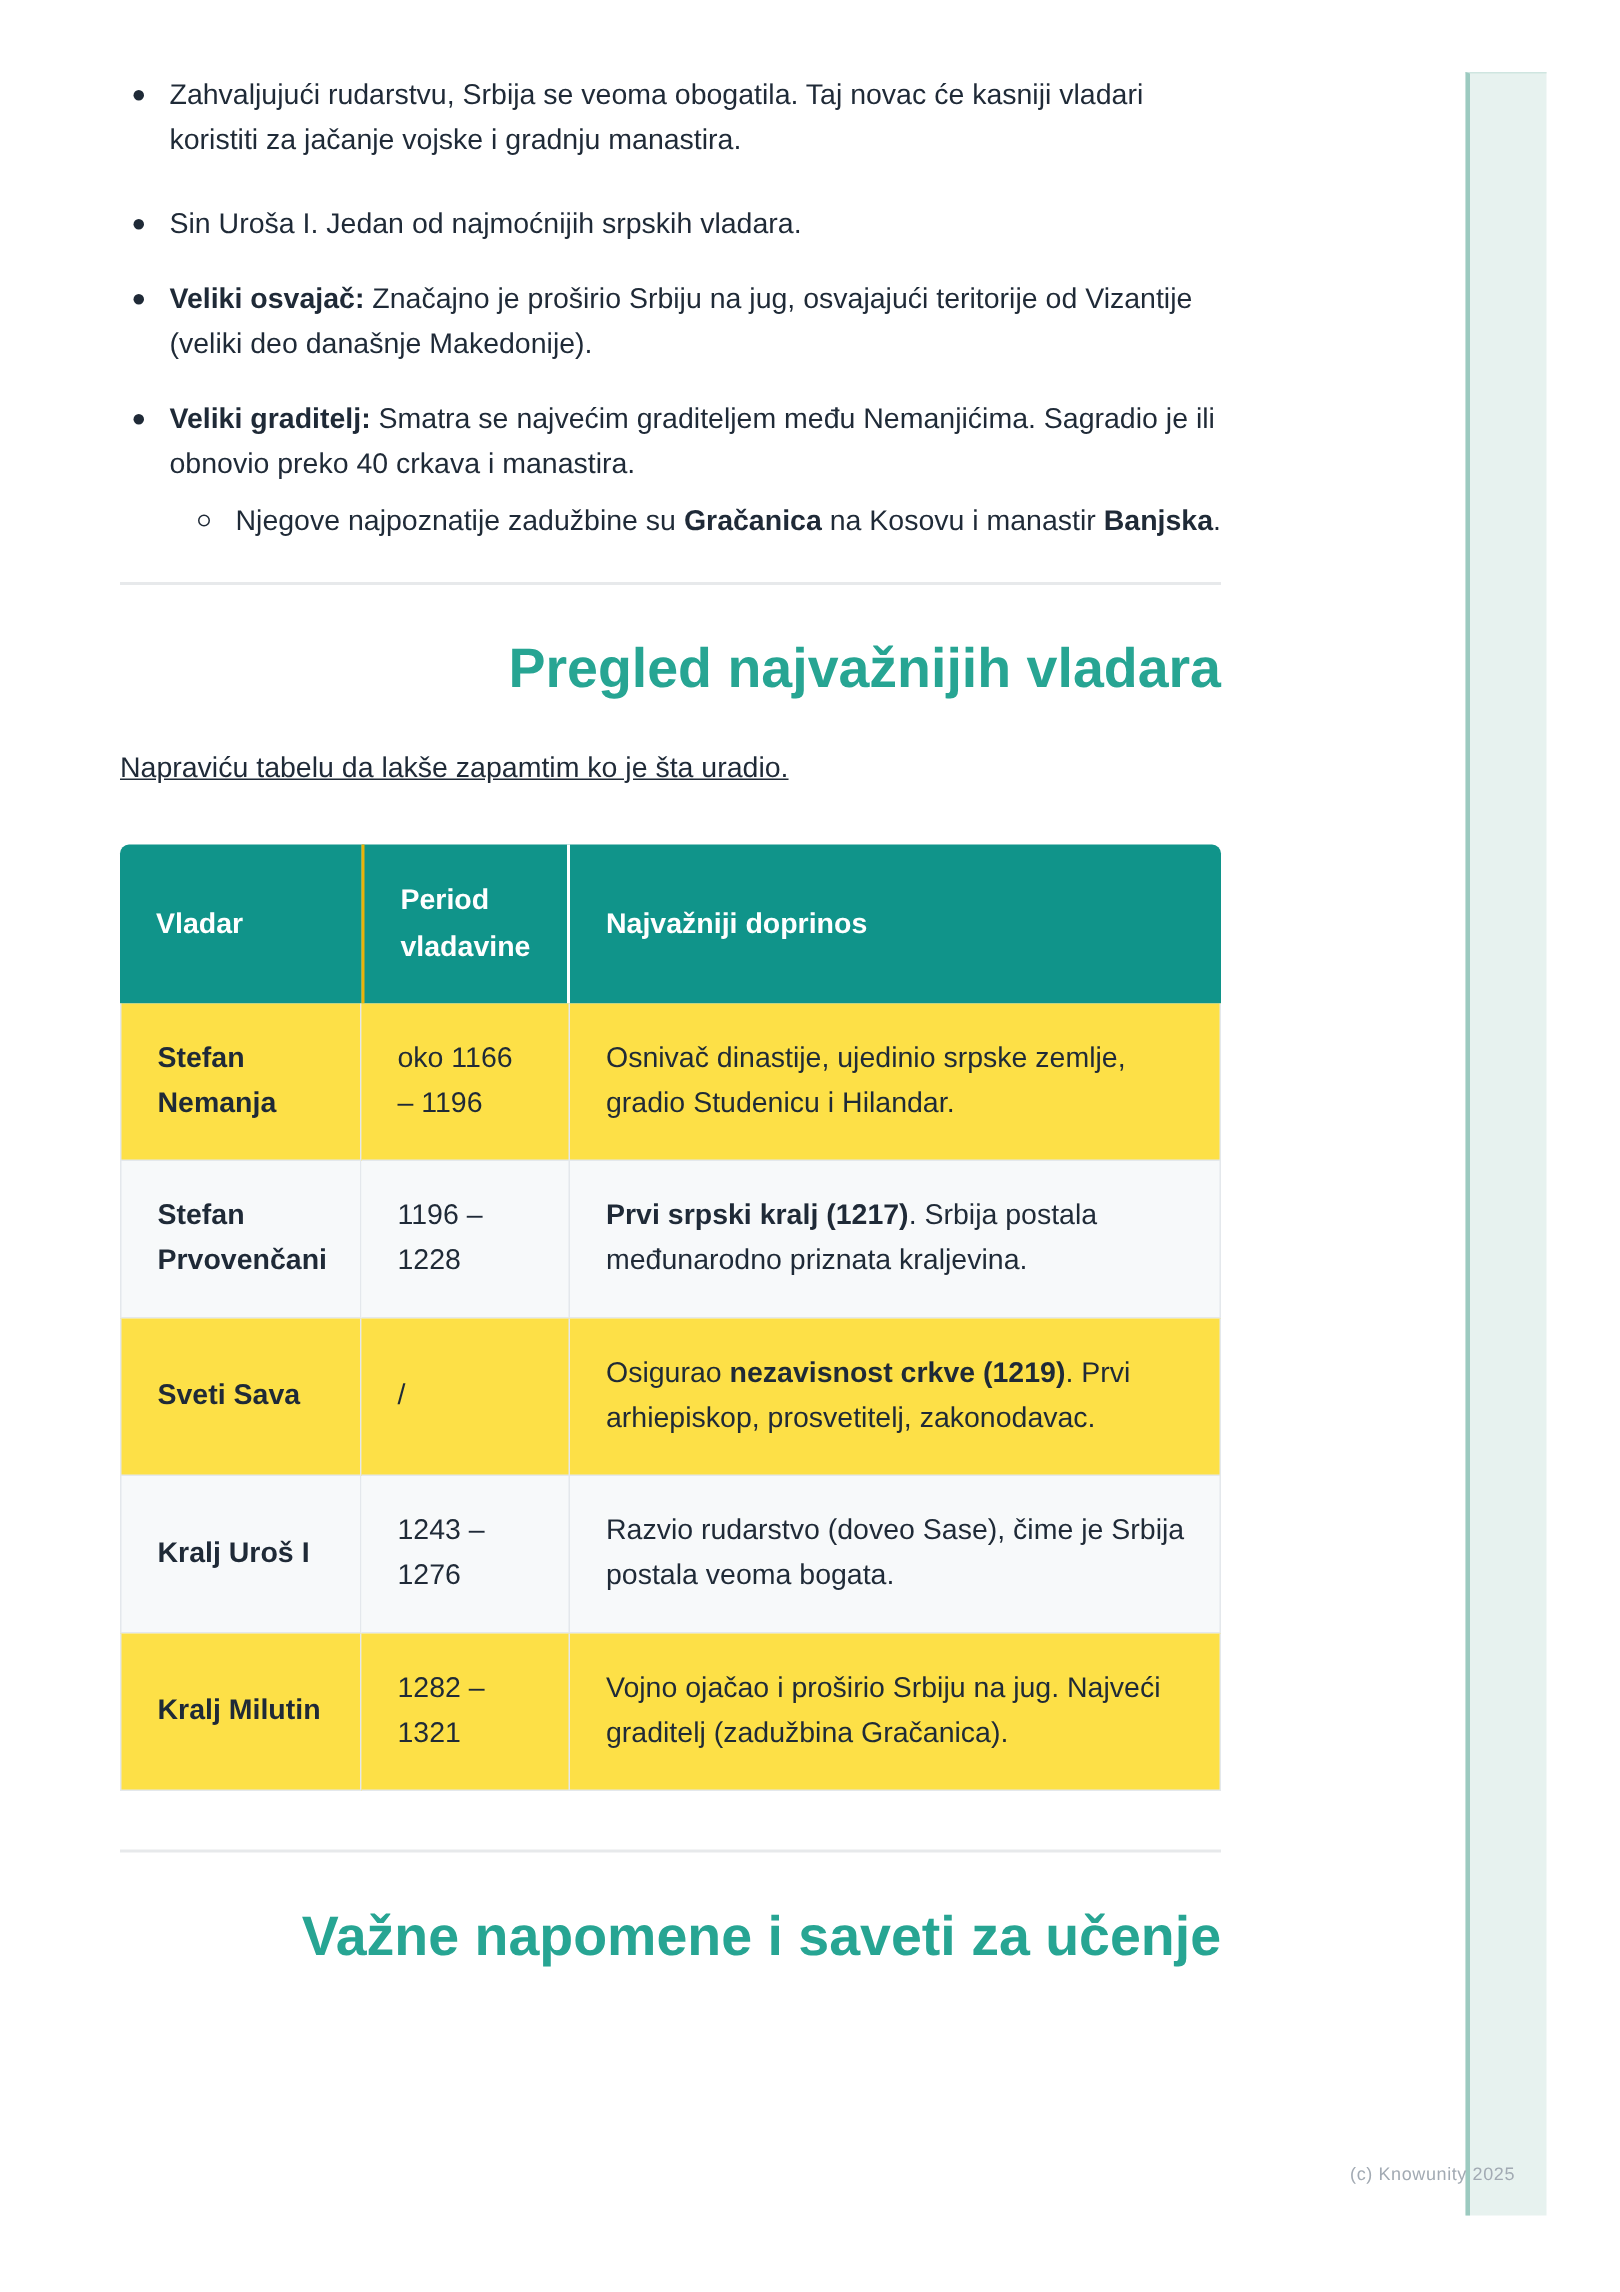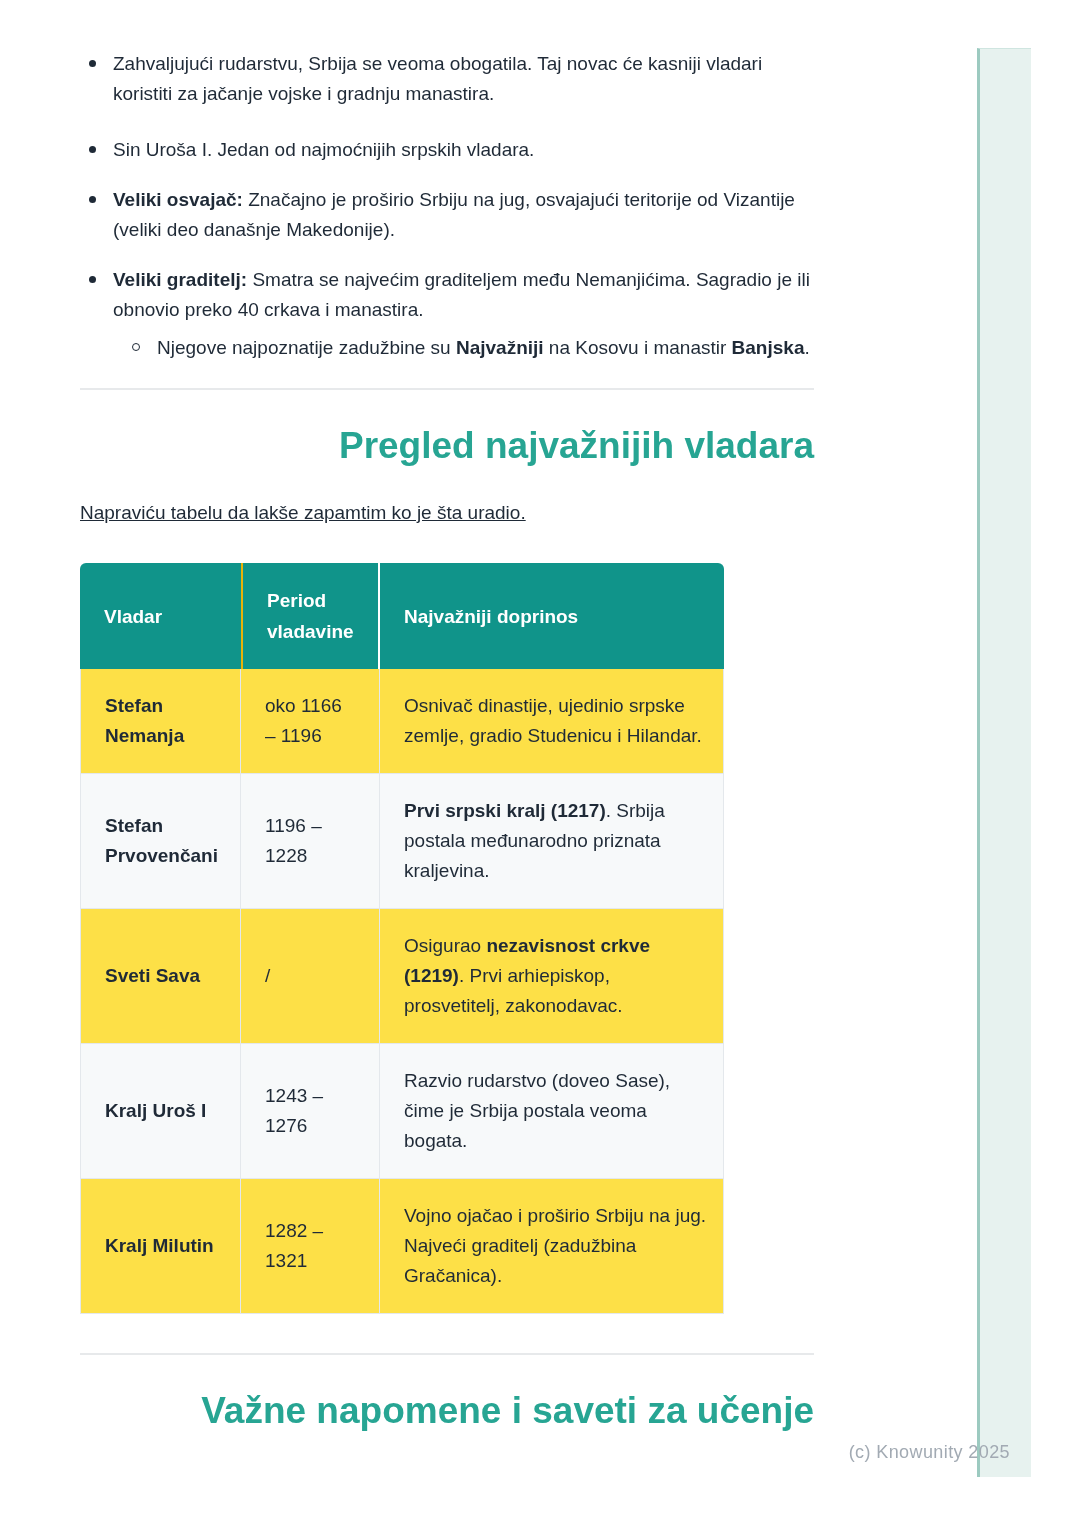--- a/index.html
+++ b/index.html
@@ -11,21 +11,21 @@
   }
   .side-bar{
     position:absolute;left:977px;top:48px;width:54px;height:1429px;
     background:var(--edge-bar-bg,#e7f2ef);
     border-left:3px solid var(--edge-bar-border,#9ccac0);
     border-top:1px solid #cfe5e0;
     box-sizing:border-box;z-index:1;
   }
   .watermark{
     position:absolute;top:1442px;right:70px;z-index:2;
-    font-size:18px;letter-spacing:.4px;color:var(--watermark,#a2aab3);
+    font-size:12px;letter-spacing:.4px;color:var(--watermark,#a2aab3);
   }
   .content{position:absolute;left:80px;top:0;width:734px;z-index:3;}
 
   ul.bullets{list-style:none;margin:0;padding:0;}
   #intro-bullets{margin-top:49px;}
   #intro-bullets .bullet{margin-bottom:0;}
   #section5-bullets{margin-top:26px;}
   .bullet{
     position:relative;padding-left:33px;
     font-size:19px;line-height:30px;margin-bottom:20px;
@@ -48,21 +48,21 @@
     margin:39px 0 0;font-size:37px;line-height:34px;font-weight:700;
     color:var(--accent,#27a593);
     text-align:right;
   }
   .divider{border:none;border-top:2px solid var(--divider,#e7e9eb);margin:25px 0 0;}
   .divider-2{margin-top:39px;}
   .footer-h2{margin-top:39px;}
   .para{margin:35px 0 0;font-size:19px;line-height:30px;text-decoration:underline;}
 
   table.rulers-table{
-    margin-top:35px;width:644px;table-layout:fixed;
+    margin-top:35px;width:734px;table-layout:fixed;
     border-collapse:separate;border-spacing:0;
   }
   .rulers-table th{
     background:var(--table-header,#10948a);color:#ffffff;
     font-size:19px;font-weight:600;text-align:left;line-height:31px;
     padding:22px 16px 22px 24px;vertical-align:middle;box-sizing:border-box;
   }
   .rulers-table th.col-ruler{width:161px;border-top-left-radius:6px;}
   .rulers-table th.col-period{width:139px;border-left:2px solid #eab308;border-right:2px solid #fff;}
   .rulers-table th.col-contrib{border-top-right-radius:6px;}
@@ -85,21 +85,21 @@
 
 <main class="content">
   <ul class="bullets" id="intro-bullets">
       <li class="bullet"><span>Zahvaljujući rudarstvu, Srbija se veoma obogatila. Taj novac će kasniji vladari koristiti za jačanje vojske i gradnju manastira.</span></li>
     </ul>
 
   <ul class="bullets" id="section5-bullets">
       <li class="bullet"><span>Sin Uroša I. Jedan od najmoćnijih srpskih vladara.</span></li>
       <li class="bullet"><strong>Veliki osvajač:</strong><span> Značajno je proširio Srbiju na jug, osvajajući teritorije od Vizantije (veliki deo današnje Makedonije).</span></li>
       <li class="bullet"><strong>Veliki graditelj:</strong><span> Smatra se najvećim graditeljem među Nemanjićima. Sagradio je ili obnovio preko 40 crkava i manastira.</span><ul class="sub-bullets">
-          <li class="bullet sub"><span>Njegove najpoznatije zadužbine su </span><strong>Najvažniji</strong><span> na Kosovu i manastir </span><strong>Banjska</strong><span>.</span></li>
+          <li class="bullet sub"><span>Njegove najpoznatije zadužbine su </span><strong>Gračanica</strong><span> na Kosovu i manastir </span><strong>Banjska</strong><span>.</span></li>
         </ul></li>
     </ul>
 
   <hr class="divider">
 
   <h2 class="h2">Pregled najvažnijih vladara</h2>
   <p class="para">Napraviću tabelu da lakše zapamtim ko je šta uradio.</p>
 
   <table class="rulers-table">
     <thead>

